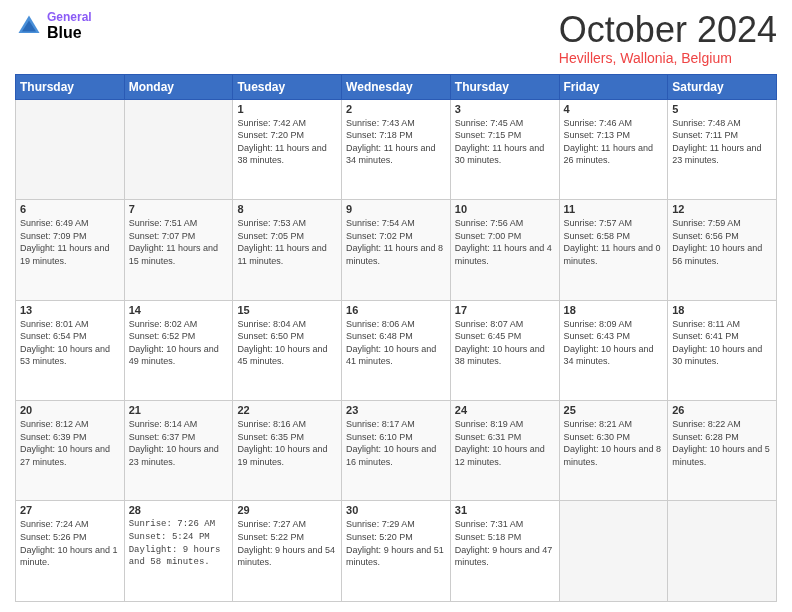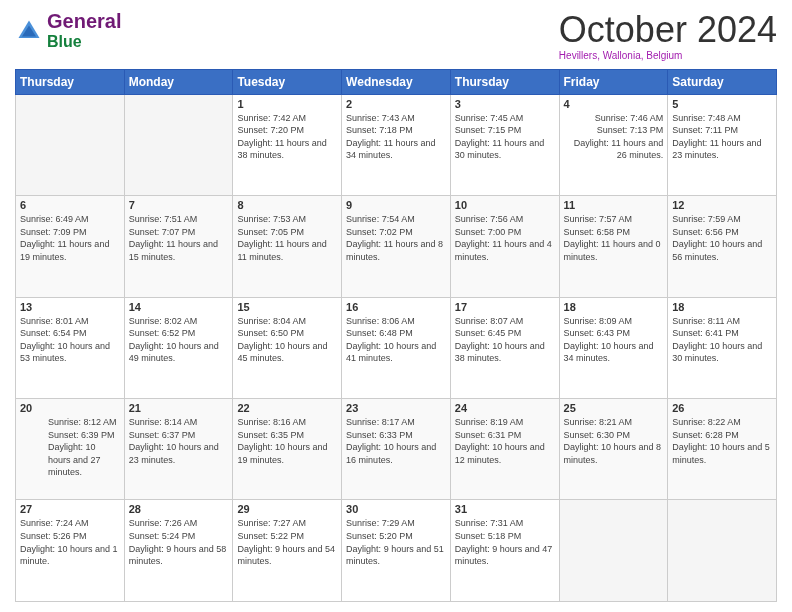--- a/index.html
+++ b/index.html
@@ -35,22 +35,22 @@
     .title-block {
       text-align: left;
     }
     .main-title {
       font-size: 36px;
       font-weight: normal;
       color: #333;
       line-height: 1.1;
     }
     .subtitle {
-      font-size: 10px;
-      color: #a21caf;
+      font-size: 14px;
+      color: #ef4444;
     }
     .calendar {
       flex: 1;
       border: 1px solid #ccc;
       border-collapse: collapse;
       width: 100%;
       table-layout: fixed;
     }
     .calendar th {
       background: #3a6fc4;
@@ -93,22 +93,22 @@
 <body>
 
 <div class="page">
   <div class="header">
     <div class="logo">
       <svg class="logo-icon" viewBox="0 0 40 40">
         <polygon points="20,5 35,30 5,30" fill="#4a90d9"></polygon>
         <polygon points="20,12 30,28 10,28" fill="#2a6ab9"></polygon>
       </svg>
       <div>
-        <div style="font-size:20px;font-weight:bold;color:#701a75;">General</div>
-        <div style="font-size:16px;font-weight:bold;color:#15803d;">Blue</div>
+        <div style="font-size:12px;font-weight:bold;color:#8b5cf6;">General</div>
+        <div style="font-size:16px;font-weight:bold;color:#000000;">Blue</div>
       </div>
     </div>
     <div class="title-block">
       <div class="main-title">October 2024</div>
       <div class="subtitle">Hevillers, Wallonia, Belgium</div>
     </div>
   </div>
 
   <table class="calendar">
     <thead>
@@ -139,21 +139,21 @@
 Daylight: 11 hours and 34 minutes.</div>
           </td>
           <td>
             <span class="day-num">3</span>
             <div class="day-info" style="white-space: pre-wrap;">Sunrise: 7:45 AM
 Sunset: 7:15 PM
 Daylight: 11 hours and 30 minutes.</div>
           </td>
           <td>
             <span class="day-num">4</span>
-            <div class="day-info" style="white-space: pre-wrap; text-align: right;">Sunrise: 7:46 AM
+            <div class="day-info" style="white-space: pre-wrap;">Sunrise: 7:46 AM
 Sunset: 7:13 PM
 Daylight: 11 hours and 26 minutes.</div>
           </td>
           <td>
             <span class="day-num">5</span>
             <div class="day-info" style="white-space: pre-wrap;">Sunrise: 7:48 AM
 Sunset: 7:11 PM
 Daylight: 11 hours and 23 minutes.</div>
           </td>
         </tr>
@@ -241,40 +241,40 @@
           <td>
             <span class="day-num">18</span>
             <div class="day-info" style="white-space: pre-wrap;">Sunrise: 8:11 AM
 Sunset: 6:41 PM
 Daylight: 10 hours and 30 minutes.</div>
           </td>
         </tr>
         <tr style="background: #a3a3a3;">
           <td>
             <span class="day-num">20</span>
-            <div class="day-info" style="white-space: pre-wrap; margin-left: 28px;">Sunrise: 8:12 AM
+            <div class="day-info" style="white-space: pre-wrap;">Sunrise: 8:12 AM
 Sunset: 6:39 PM
 Daylight: 10 hours and 27 minutes.</div>
           </td>
           <td>
             <span class="day-num">21</span>
             <div class="day-info" style="white-space: pre-wrap;">Sunrise: 8:14 AM
 Sunset: 6:37 PM
 Daylight: 10 hours and 23 minutes.</div>
           </td>
           <td>
             <span class="day-num">22</span>
             <div class="day-info" style="white-space: pre-wrap;">Sunrise: 8:16 AM
 Sunset: 6:35 PM
 Daylight: 10 hours and 19 minutes.</div>
           </td>
           <td>
             <span class="day-num">23</span>
             <div class="day-info" style="white-space: pre-wrap;">Sunrise: 8:17 AM
-Sunset: 6:33 PM
+Sunset: 6:10 PM
 Daylight: 10 hours and 16 minutes.</div>
           </td>
           <td>
             <span class="day-num">24</span>
             <div class="day-info" style="white-space: pre-wrap;">Sunrise: 8:19 AM
 Sunset: 6:31 PM
 Daylight: 10 hours and 12 minutes.</div>
           </td>
           <td>
             <span class="day-num">25</span>
@@ -291,21 +291,21 @@
         </tr>
         <tr>
           <td>
             <span class="day-num">27</span>
             <div class="day-info" style="white-space: pre-wrap;">Sunrise: 7:24 AM
 Sunset: 5:26 PM
 Daylight: 10 hours and 1 minute.</div>
           </td>
           <td>
             <span class="day-num">28</span>
-            <div class="day-info" style="white-space: pre-wrap;">Sunrise: 7:26 AM
+            <div class="day-info" style="white-space: pre-wrap; font-family: Liberation Mono, monospace;">Sunrise: 7:26 AM
 Sunset: 5:24 PM
 Daylight: 9 hours and 58 minutes.</div>
           </td>
           <td>
             <span class="day-num">29</span>
             <div class="day-info" style="white-space: pre-wrap;">Sunrise: 7:27 AM
 Sunset: 5:22 PM
 Daylight: 9 hours and 54 minutes.</div>
           </td>
           <td>

